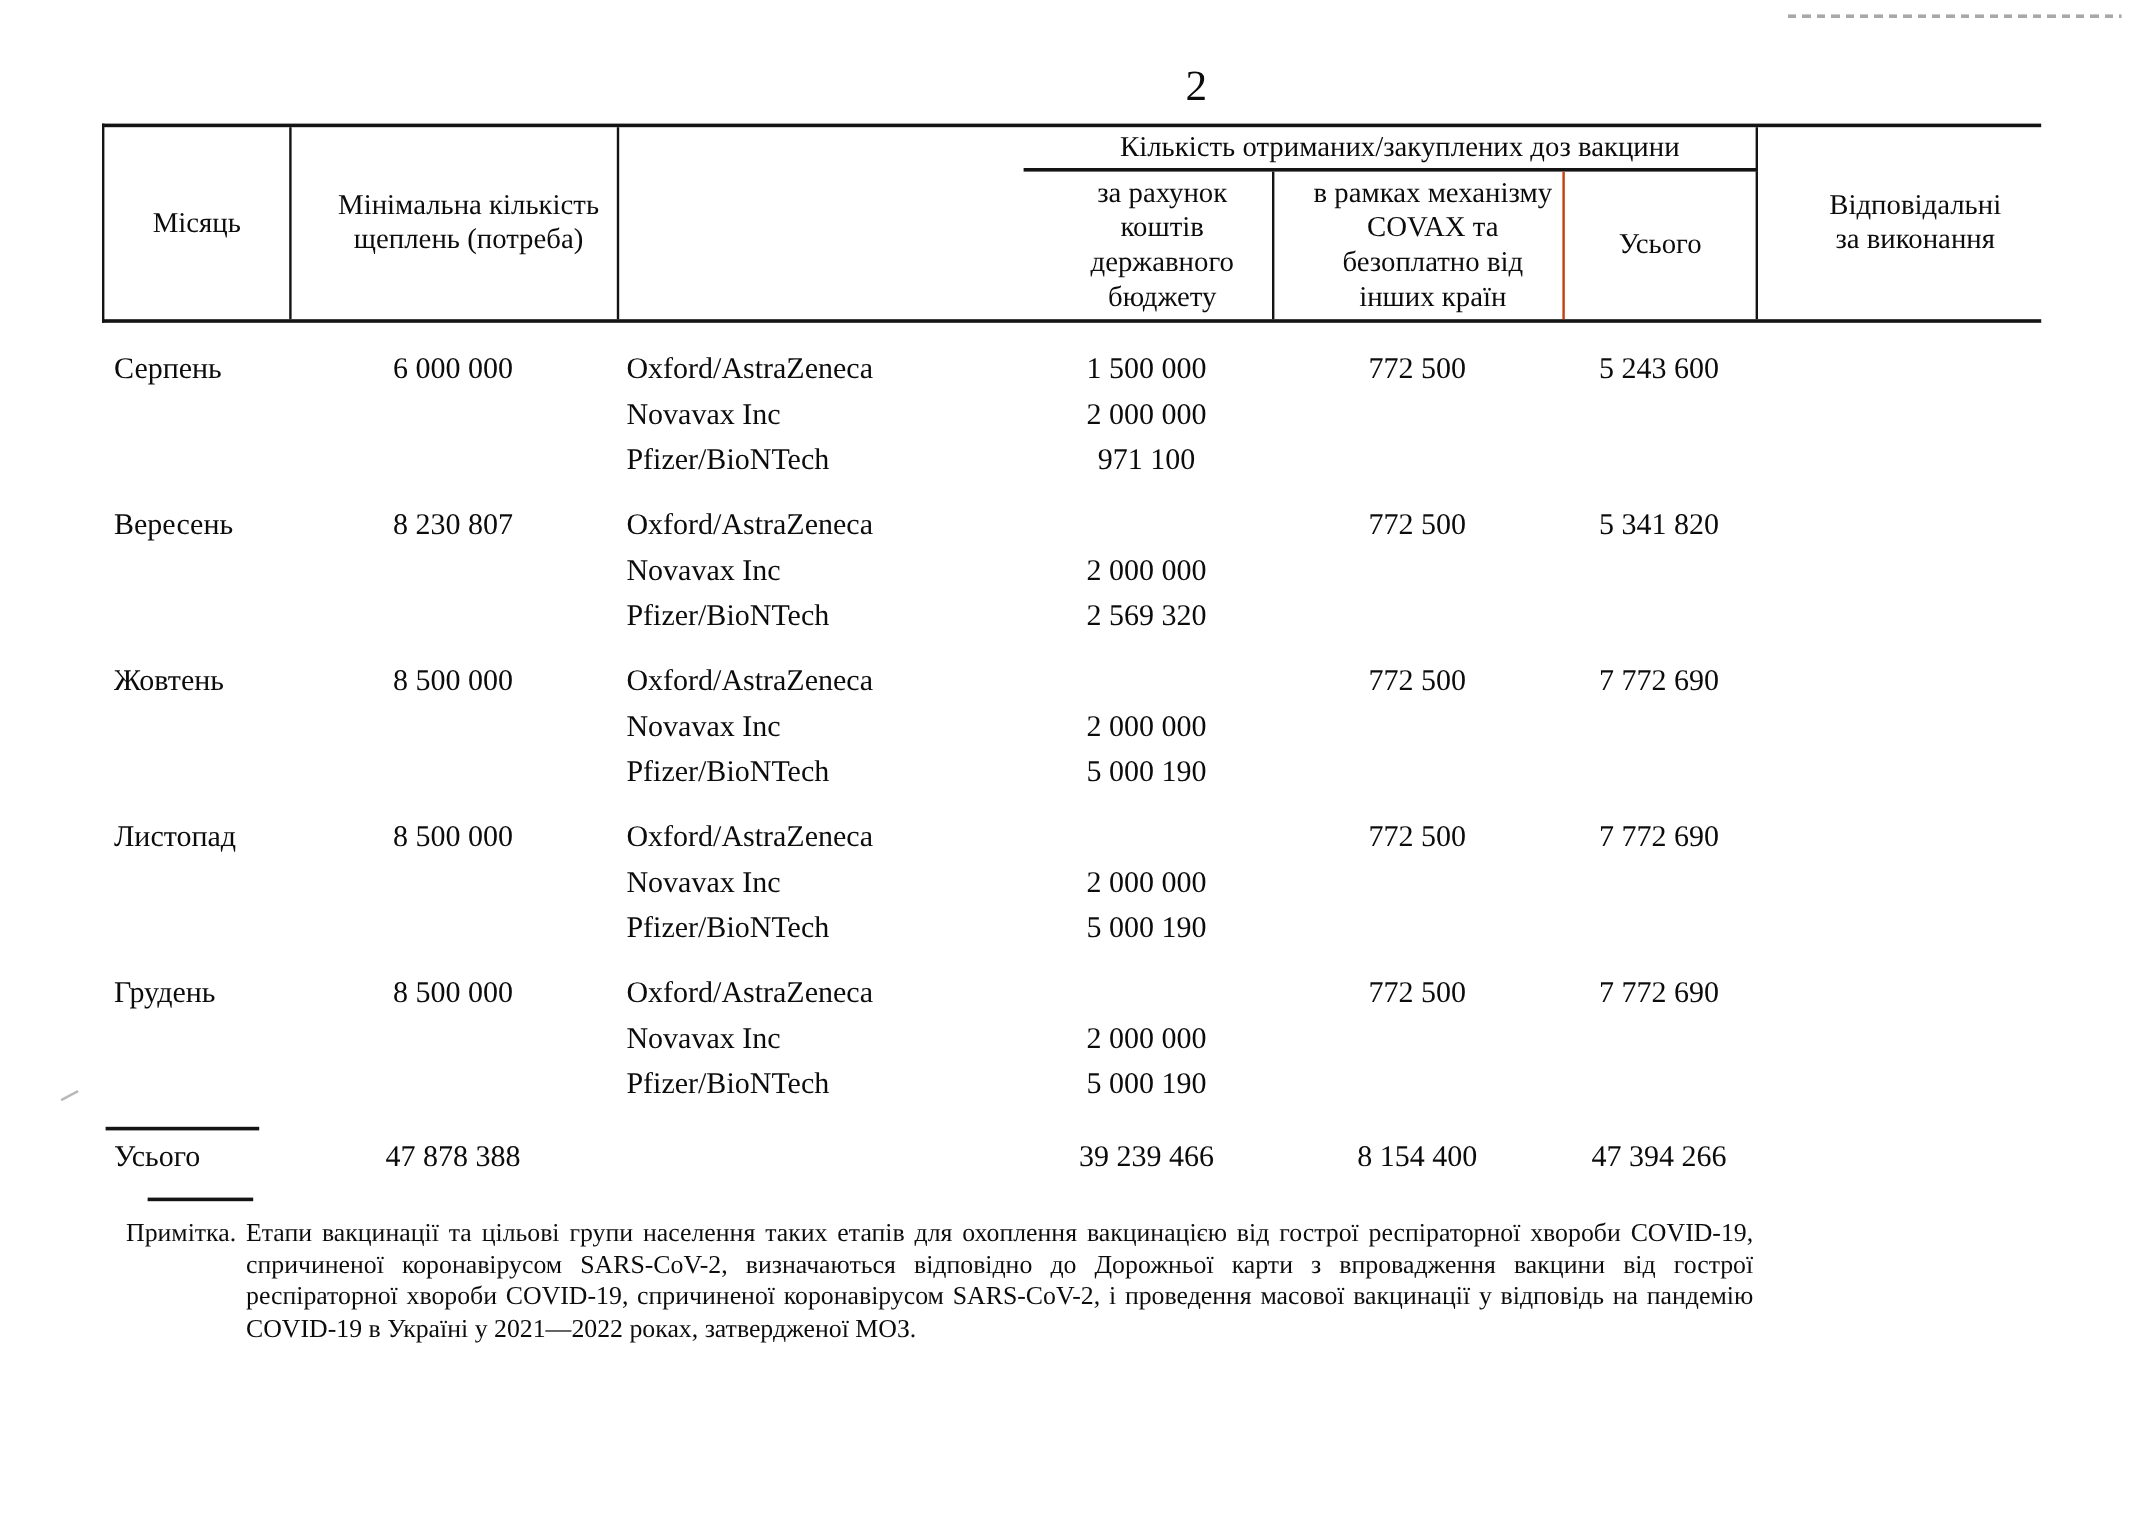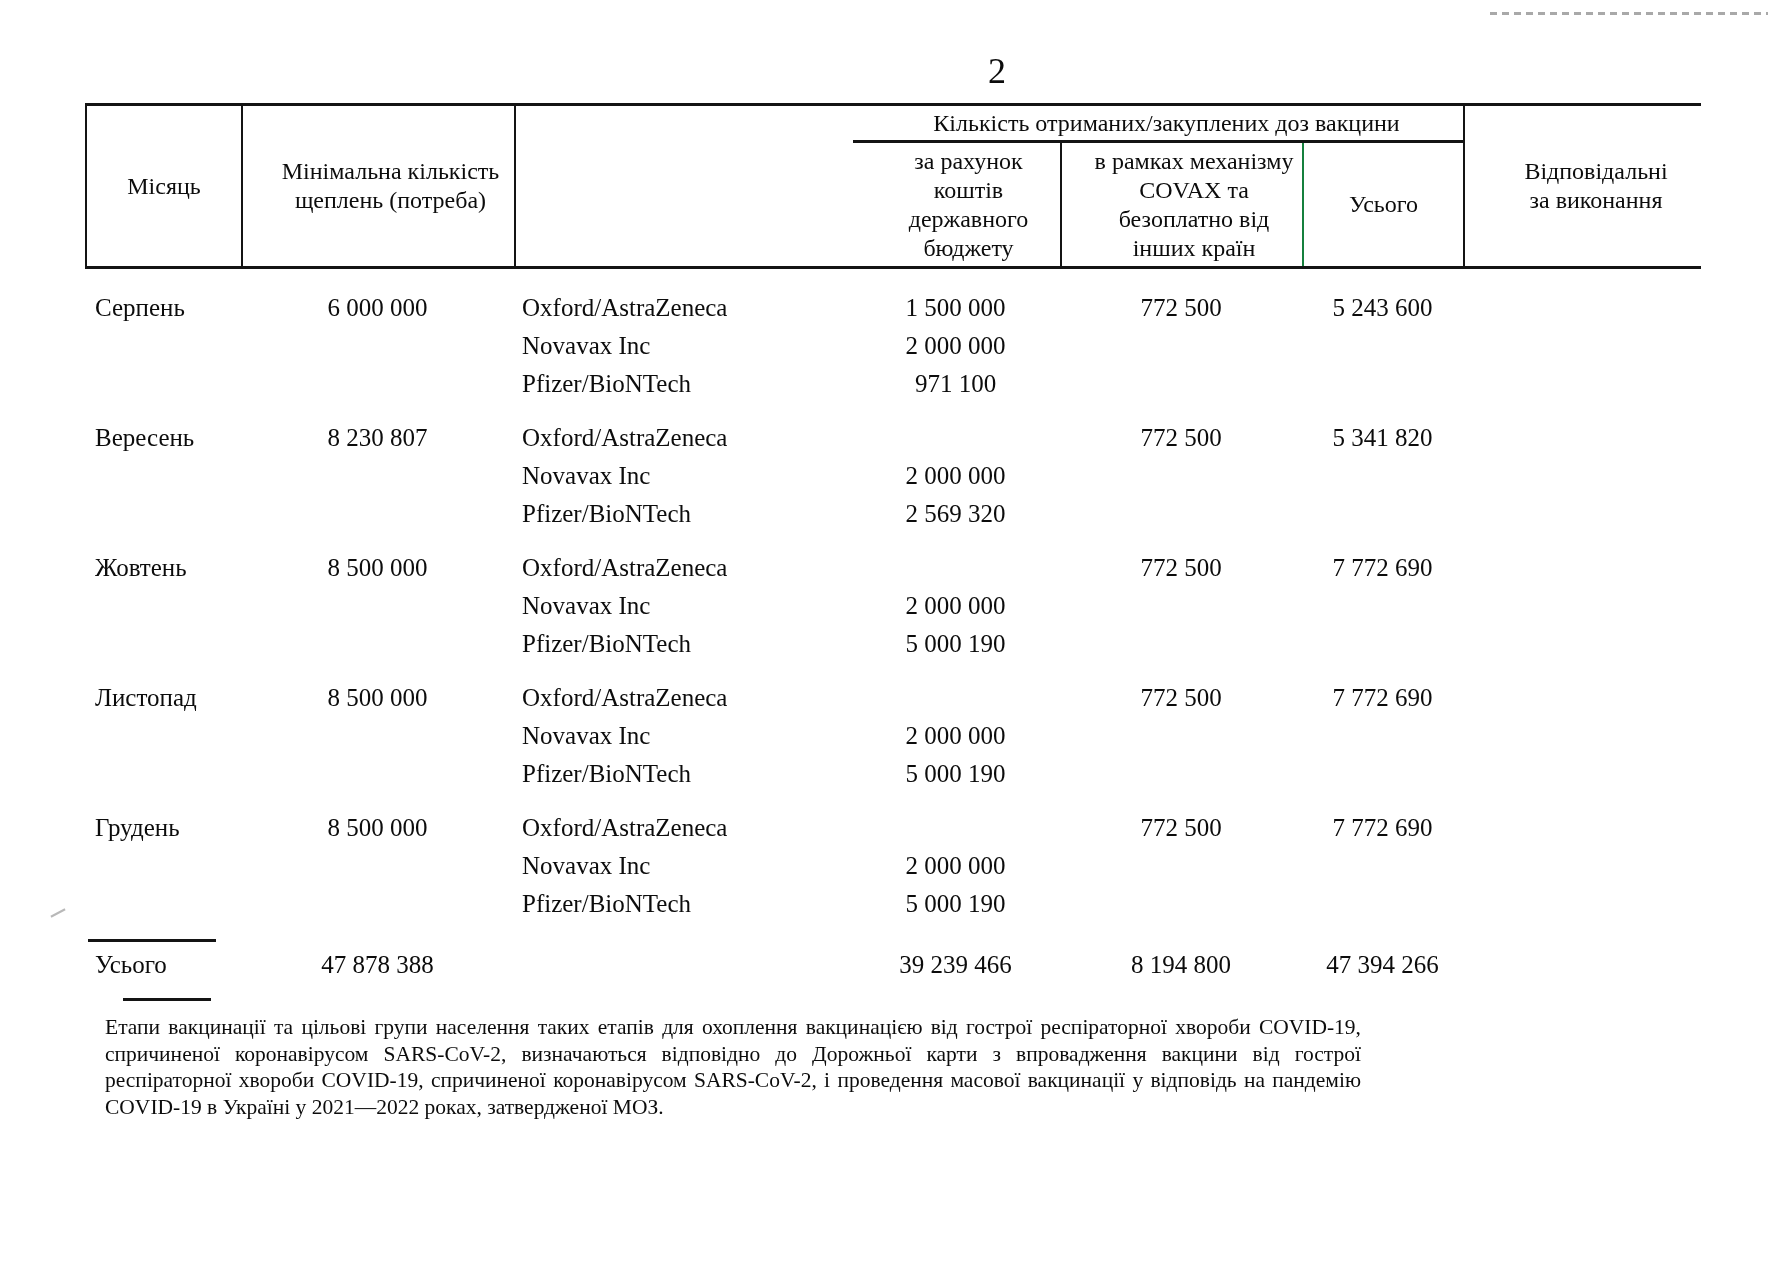--- a/index.html
+++ b/index.html
@@ -38,21 +38,21 @@
   .hc {
     display:flex; align-items:center; justify-content:center;
     text-align:center; font-size:24px; line-height:29px; box-sizing:border-box;
   }
   .pre { white-space:pre-line;padding-left:24px; }
   .h-month  { grid-column:1; grid-row:1/3; border-right:2px solid #141414; }
   .h-min    { grid-column:2; grid-row:1/3; border-right:2px solid #141414; }
   .h-manu   { grid-column:3; grid-row:1/3; border-right:2px solid #141414; }
   .h-span   { grid-column:4/7; grid-row:1; border-right:2px solid #141414; border-bottom:3px solid #141414;padding-left:17px; }
   .h-budget { grid-column:4; grid-row:2; border-right:2px solid #141414; }
-  .h-covax  { grid-column:5; grid-row:2; border-right:2px solid #15803d; }
+  .h-covax  { grid-column:5; grid-row:2; border-right:2px solid #c2410c; }
   .h-total  { grid-column:6; grid-row:2; border-right:2px solid #141414; }
   .h-resp   { grid-column:7; grid-row:1/3; }
 
   .tbody { padding-top:20px; }
   .block { margin-bottom:16px; }
   .row { height:38px; align-items:center; font-size:25px; }
   .cell { box-sizing:border-box; }
   .c-month { padding-left:10px; }
   .c-manu  { padding-left:8px; }
   .ctr { text-align:center; }
@@ -248,25 +248,26 @@
         </div>
       </div>
 
     <div class="rule-above-total"></div>
 
     <div class="total-row grid-cols">
       <div class="cell c-month">Усього</div>
       <div class="cell ctr">47 878 388</div>
       <div class="cell c-manu"></div>
       <div class="cell ctr">39 239 466</div>
-      <div class="cell ctr">8 194 800</div>
+      <div class="cell ctr">8 154 400</div>
       <div class="cell ctr">47 394 266</div>
       <div class="cell"></div>
     </div>
 
     <div class="rule-above-note"></div>
 
     <div class="note">
+      <div class="note-label">Примітка.</div>
       <div class="note-text">Етапи вакцинації та цільові групи населення таких етапів для охоплення вакцинацією від гострої респіраторної хвороби COVID-19, спричиненої коронавірусом SARS-CoV-2, визначаються відповідно до Дорожньої карти з впровадження вакцини від гострої респіраторної хвороби COVID-19, спричиненої коронавірусом SARS-CoV-2, і проведення масової вакцинації у відповідь на пандемію COVID-19 в Україні у 2021—2022 роках, затвердженої МОЗ.</div>
     </div>
 
   </div>
 </div>
 
 </body></html>

